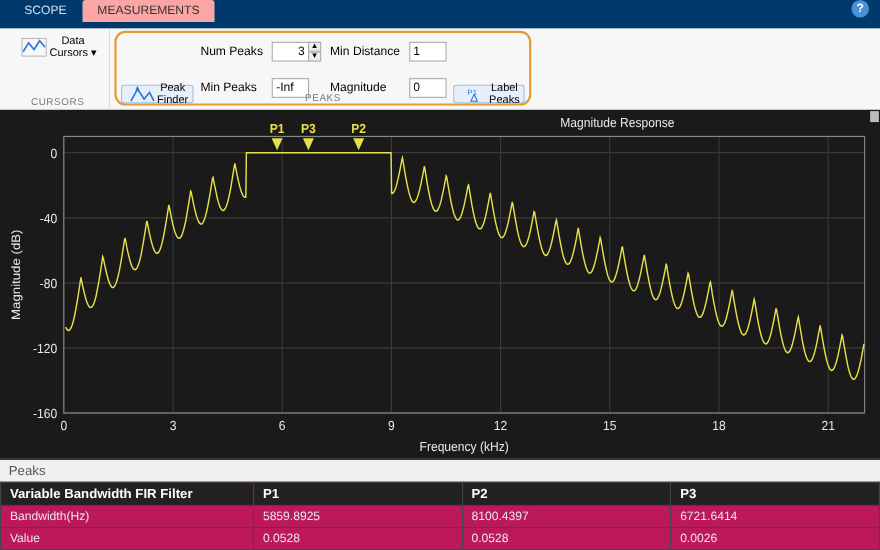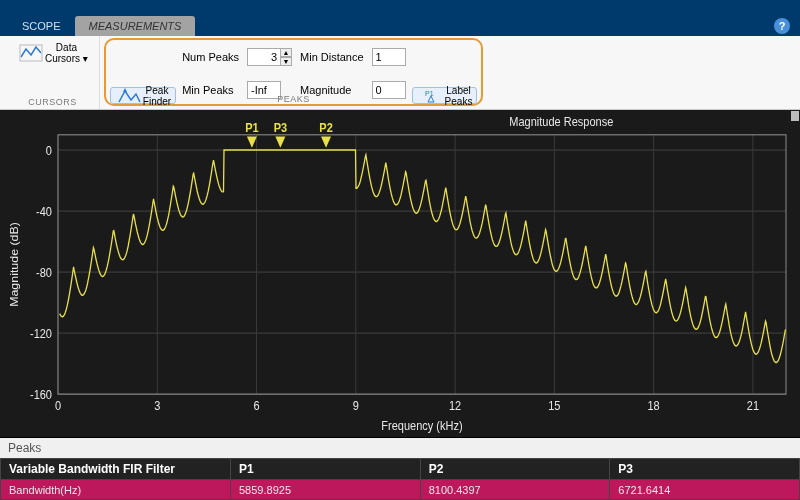--- a/index.html
+++ b/index.html
@@ -8,40 +8,39 @@
     font-family: "Segoe UI", Arial, sans-serif;
     font-size: 12px;
     background: #fff;
     width: 800px;
     height: 500px;
     overflow: hidden;
     display: flex;
     flex-direction: column;
   }
   .tabbar {
-    height: 36px;
+    height: 26px;
     background: #003a6c;
     display: flex;
-    align-items: flex-end;
+    align-items: flex-start;
     padding-left: 8px;
   }
   .tab {
     height: 20px;
     line-height: 20px;
     padding: 0 14px;
     font-size: 11px;
     color: #cfe0f0;
     cursor: pointer;
     border-top-left-radius: 3px;
     border-top-right-radius: 3px;
   }
   .tab.active {
-    background: #a3a3a3;
+    background: #fca5a5;
     color: #333;
-    font-style: italic;
   }
   .help-btn {
     margin-left: auto;
     margin-right: 10px;
     margin-bottom: 2px;
     width: 16px; height: 16px;
     border-radius: 50%;
     background: #4a90d9;
     color: #fff;
     font-weight: bold;
@@ -329,15 +328,21 @@
           <th>P3</th>
         </tr>
       </thead>
     <tbody id="pt-body">
         <tr>
           <td>Bandwidth(Hz)</td>
           <td>5859.8925</td>
           <td>8100.4397</td>
           <td>6721.6414</td>
         </tr>
+        <tr>
+          <td>Value</td>
+          <td>0.0528</td>
+          <td>0.0528</td>
+          <td>0.0026</td>
+        </tr>
       </tbody>
   </table>
 </div>
 
 </body></html>

